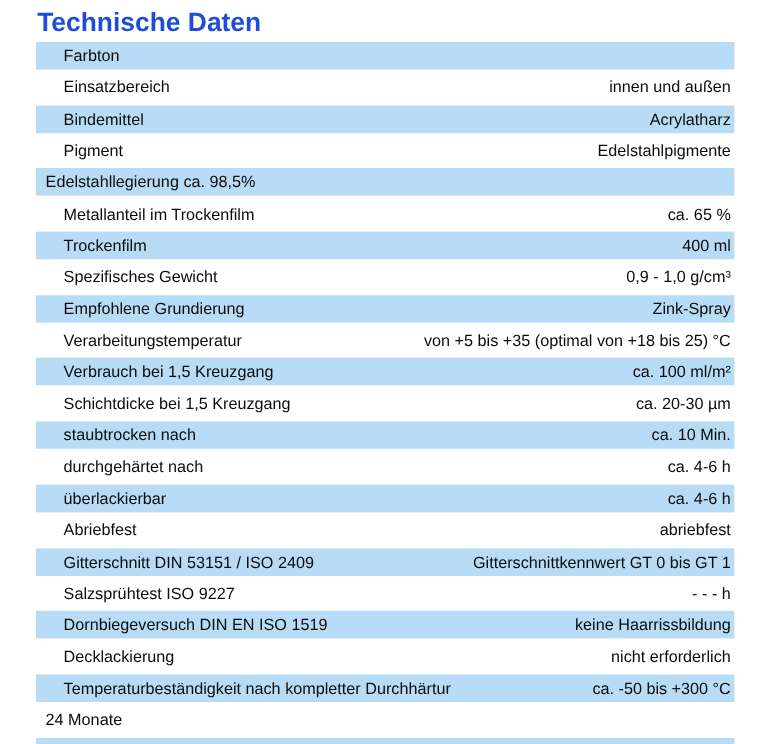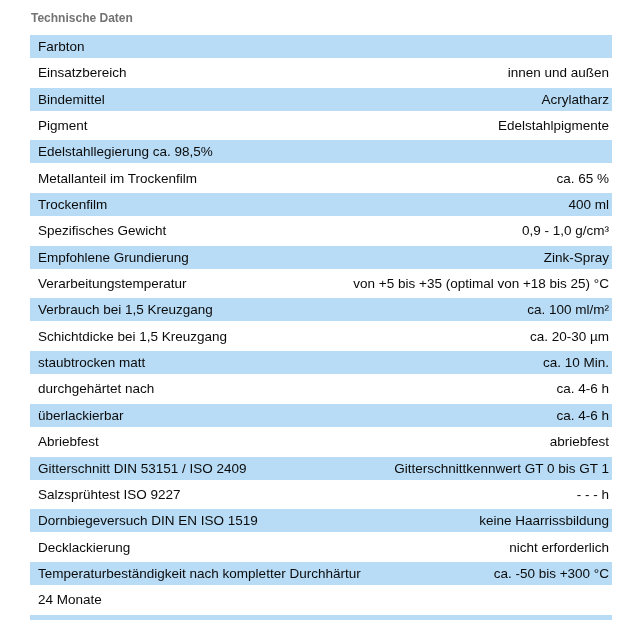--- a/index.html
+++ b/index.html
@@ -6,41 +6,41 @@
   * { box-sizing: border-box; }
   html, body {
     margin: 0; padding: 0;
     width: 639px; height: 620px;
     background: #ffffff;
     overflow: hidden;
     font-family: "Liberation Sans", sans-serif;
   }
   .page { padding: 0 27px 0 30px; }
   .page-title {
-    font-size: 12px;
+    font-size: 22px;
     font-weight: bold;
-    color: #737373;
+    color: #1d4ed8;
     margin: 8px 0 6px 1px;
     line-height: 21px;
   }
   .table { width: 100%; }
   .row {
     display: flex;
     justify-content: space-between;
     align-items: center;
     height: 23px;
     margin-bottom: 3.35px;
     padding: 0 3px 0 8px;
     font-size: 13.5px;
     color: var(--txt);
     line-height: 23px;
     white-space: nowrap;
   }
   .row.highlight { background: var(--hl); }
-  .row .label { text-align: right; }
+  .row .label { text-align: right; margin-left: 15px; }
   .row .value { text-align: right; }
   .partial-row {
     height: 9px;
     background: var(--hl);
     width: 100%;
   }
 </style>
 </head>
 <body>
 
@@ -100,21 +100,21 @@
     <span class="label">Verbrauch bei 1,5 Kreuzgang</span>
     <span class="value">ca. 100 ml/m²</span>
   </div>
 
   <div class="row">
     <span class="label">Schichtdicke bei 1,5 Kreuzgang</span>
     <span class="value">ca. 20-30 µm</span>
   </div>
 
   <div class="row highlight">
-    <span class="label">staubtrocken matt</span>
+    <span class="label">staubtrocken nach</span>
     <span class="value">ca. 10 Min.</span>
   </div>
 
   <div class="row">
     <span class="label">durchgehärtet nach</span>
     <span class="value">ca. 4-6 h</span>
   </div>
 
   <div class="row highlight">
     <span class="label">überlackierbar</span>

